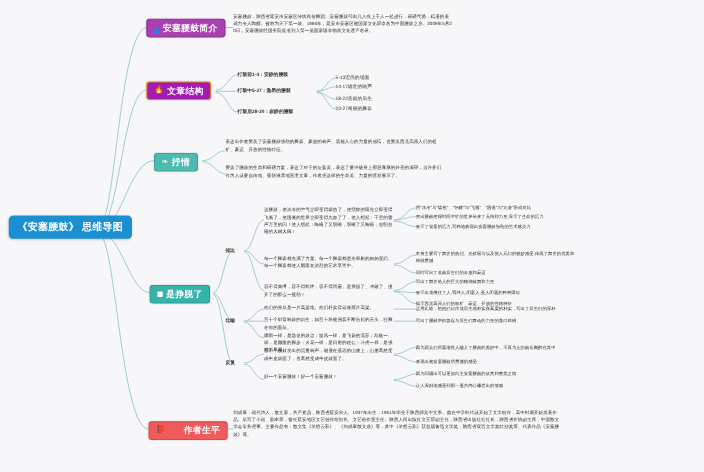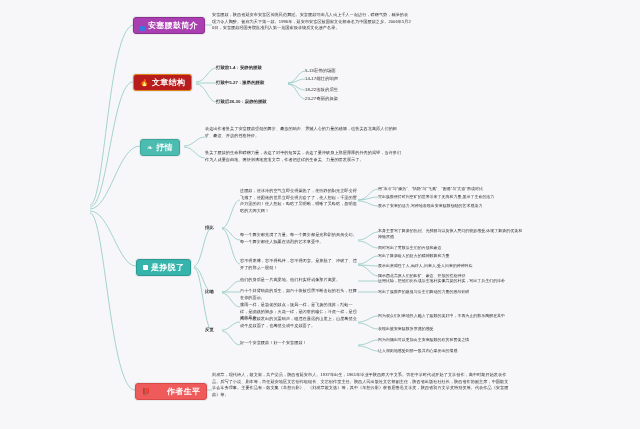--- a/index.html
+++ b/index.html
@@ -19,21 +19,21 @@
     white-space:nowrap;letter-spacing:.3px;
     box-shadow:0 0 0 1px rgba(0,0,0,.06);
   }
   .node .ico{font-size:7px;line-height:1;display:inline-block;}
   .node.root{
     background:#1a8fd1;color:#fff;font-size:9px;
     padding:4px 8px;border-radius:4px;
     box-shadow:0 1px 2px rgba(0,0,0,.18);
   }
   .node.purple{background:#a93fb0;border:1px solid #8c2f92;align-items:flex-end;}
-  .node.orange{background:#b91c1c;border:1px solid #e0821a;}
+  .node.orange{background:#a21caf;border:1px solid #e0821a;}
   .node.teal  {background:#4cbcb0;border:1px solid #3aa79b;}
   .node.teal2 {background:#36b3ab;border:1px solid #2a9c95;}
   .node.red   {background:#ef5b5b;border:1px solid #d94a4a;}
   .sq{width:5px;height:5px;border-radius:1px;background:#2f7de1;display:inline-block;}
   .sq.w{background:#ffffff;}
   .txt{
     position:absolute;color:#2b2b2b;font-size:4.1px;line-height:1.62;
     letter-spacing:.08px;white-space:pre-wrap;word-break:break-all;
   }
   .txt.sm{font-size:3.9px;}
@@ -98,20 +98,23 @@
       <path d="M222 331 C230 331 232 345 240 345"></path>
       <path d="M358 322 C368 322 370 316 378 316"></path>
       <path d="M358 323 C368 323 370 329 378 329"></path>
       <path d="M358 345 C368 345 370 340 378 340"></path>
       <path d="M358 346 C368 346 370 351 378 351"></path>
 
       <path d="M196 390 L212 390"></path>
     </g>
   </svg>
 
+  <div class="node root" style="left:8px;top:196px;">
+    <span>《安塞腰鼓》 思维导图</span>
+  </div>
 
   <div class="node purple" style="left:133px;top:17px;">
     <span class="sq"></span>
     <span>安塞腰鼓简介</span>
   </div>
   <div class="txt" style="left:212px;top:12px;width:200px;">安塞腰鼓，陕西省延安市安塞区传统民俗舞蹈。安塞腰鼓可由几人或上千人一起进行，磅礴气势，精湛的表现力令人陶醉。被称为天下第一鼓。1996年，延安市安塞区被国家文化部命名为中国腰鼓之乡。2006年5月20日，安塞腰鼓经国务院批准列入第一批国家级非物质文化遗产名录。</div>
 
   <div class="node orange" style="left:133px;top:74px;">
     <span class="ico">🔥</span>
     <span>文章结构</span>

